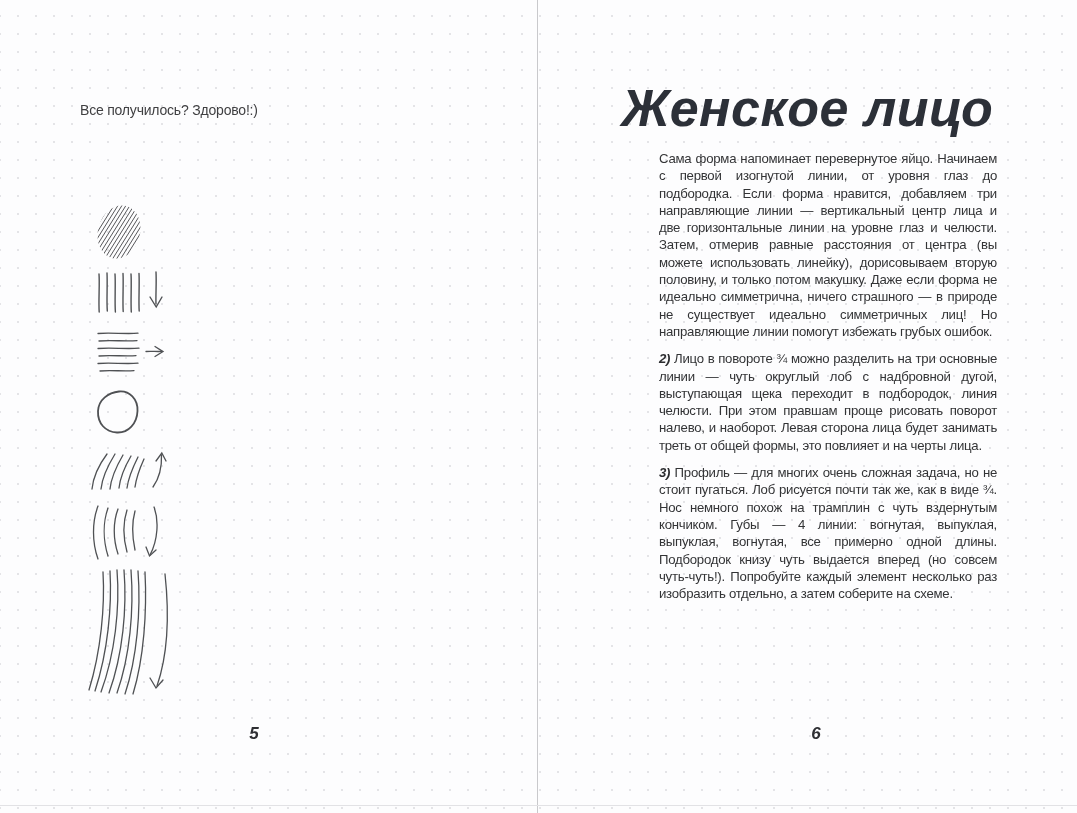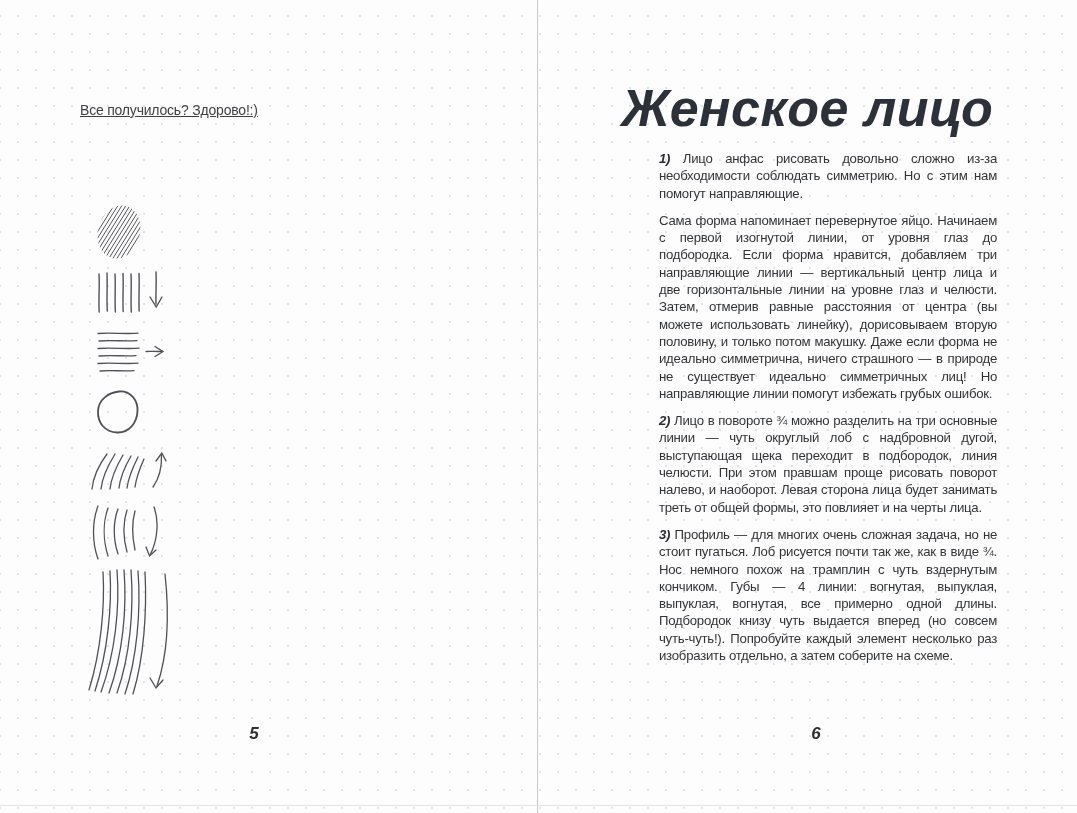--- a/index.html
+++ b/index.html
@@ -37,21 +37,21 @@
   .intro {
     position: absolute;
     left: 80px;
     width: 346px;
     margin: 0;
     font-size: 14px;
     line-height: 19px;
     letter-spacing: -0.2px;
     color: #3f3f41;
   }
-  .intro-1 { top: 101px; text-decoration: underline; }
+  .intro-1 { top: 101px; }
   .intro-2 { top: 131px; }
   .drawing { position: absolute; }
   .drawing svg { display: block; }
   .d1 { left: 96px; top: 203px; }
   .d2 { left: 95px; top: 271px; }
   .d3 { left: 96px; top: 330px; }
   .d4 { left: 94px; top: 388px; }
   .d5 { left: 90px; top: 446px; }
   .d6 { left: 88px; top: 504px; }
   .d7 { left: 87px; top: 566px; }
@@ -223,21 +223,20 @@
 
     <div class="pagenum pagenum-left">5</div>
   </div>
 
   <div class="spine"></div>
 
   <div class="page page-right">
     <h1 class="chapter-title">Женское лицо</h1>
 
     <div class="bodycol">
-      <p class="para"><b class="mark">1)</b> <span>Лицо анфас рисовать довольно сложно из-за необходимости соблюдать симметрию. Но с этим нам помогут направляющие.</span></p>
       <p class="para"><b class="mark"></b> <span>Сама форма напоминает перевернутое яйцо. Начинаем с первой изогнутой линии, от уровня глаз до подбородка. Если форма нравится, добавляем три направляющие линии — вертикальный центр лица и две горизонтальные линии на уровне глаз и челюсти. Затем, отмерив равные расстояния от центра (вы можете использовать линейку), дорисовываем вторую половину, и только потом макушку. Даже если форма не идеально симметрична, ничего страшного — в природе не существует идеально симметричных лиц! Но направляющие линии помогут избежать грубых ошибок.</span></p>
       <p class="para"><b class="mark">2)</b> <span>Лицо в повороте ¾ можно разделить на три основные линии — чуть округлый лоб с надбровной дугой, выступающая щека переходит в подбородок, линия челюсти. При этом правшам проще рисовать поворот налево, и наоборот. Левая сторона лица будет занимать треть от общей формы, это повлияет и на черты лица.</span></p>
       <p class="para"><b class="mark">3)</b> <span>Профиль — для многих очень сложная задача, но не стоит пугаться. Лоб рисуется почти так же, как в виде ¾. Нос немного похож на трамплин с чуть вздернутым кончиком. Губы — 4 линии: вогнутая, выпуклая, выпуклая, вогнутая, все примерно одной длины. Подбородок книзу чуть выдается вперед (но совсем чуть-чуть!). Попробуйте каждый элемент несколько раз изобразить отдельно, а затем соберите на схеме.</span></p>
     </div>
 
     <div class="pagenum pagenum-right">6</div>
   </div>
 
   <div class="bottom-edge"></div>
 </div>

